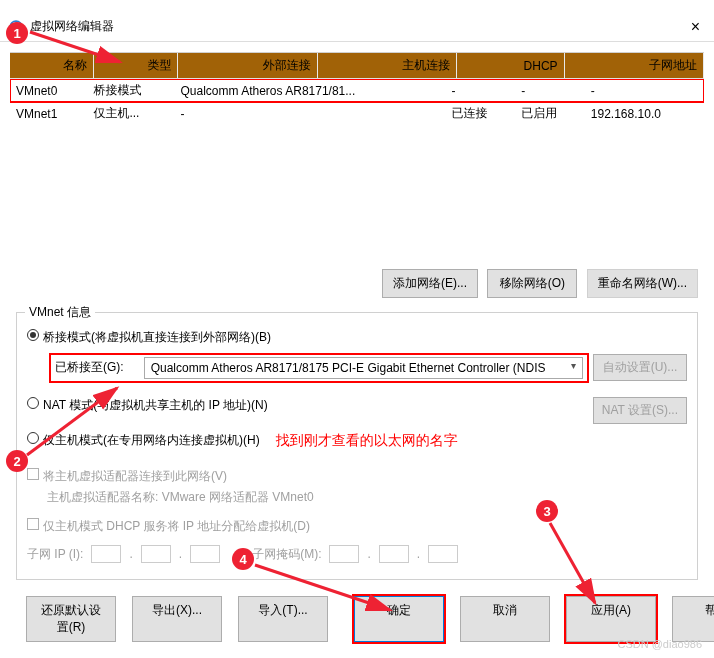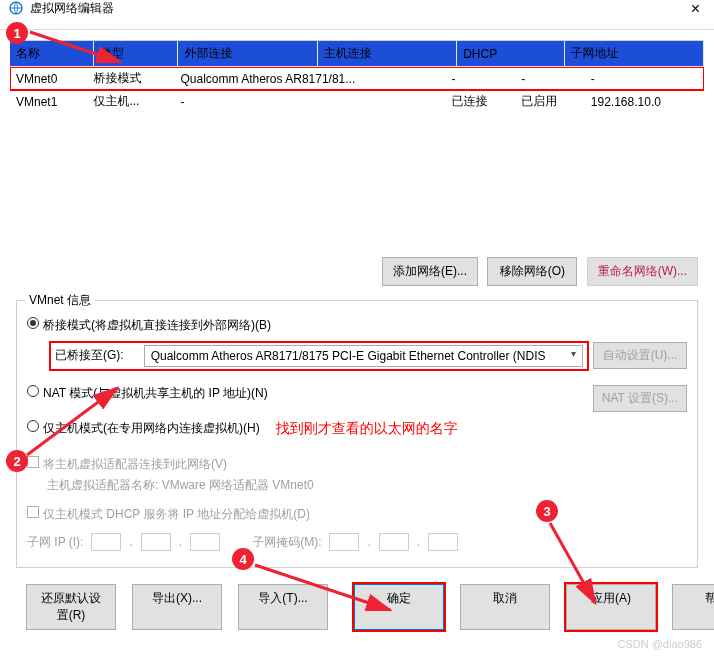--- a/index.html
+++ b/index.html
@@ -1,30 +1,30 @@
 <!DOCTYPE html>
 <html><head>
 <meta charset="utf-8">
 <style>
 * { box-sizing: border-box; font-family: "Microsoft YaHei", sans-serif; }
 body { margin: 0; background: #fff; width: 714px; height: 658px; position: relative; font-size: 12px; color: #000; }
-.titlebar { display: flex; height: 30px; padding: 0 8px; border-bottom: 1px solid #ddd; }
+.titlebar { display: flex; align-items: center; height: 30px; padding: 0 8px; border-bottom: 1px solid #ddd; margin-top: 12px; }
 .titlebar .icon { width: 16px; height: 16px; margin-right: 6px; }
 .titlebar .title { flex: 1; }
 .titlebar .close { font-size: 16px; cursor: pointer; padding: 0 6px; }
 .content { padding: 10px 10px 0 10px; position: relative; }
 .table-wrap { border-top: 1px solid #d0d0d0; }
 .table { width: 100%; border-collapse: collapse; }
-.table th { text-align: left; font-weight: normal; padding: 4px 6px; background: #1d4ed8; border-bottom: 1px solid #e0e0e0; border-right: 1px solid #e8e8e8; font-size: 12px;}
+.table th { text-align: right; font-weight: normal; padding: 4px 6px; background: #a16207; border-bottom: 1px solid #e0e0e0; border-right: 1px solid #e8e8e8; font-size: 12px;}
 .table td { padding: 3px 6px; font-size: 12px; }
 .table-body-area { height: 180px; border: 0; overflow: hidden; background:#fff; }
 .row-highlight { outline: 2px solid #f00; outline-offset: -1px; }
 .btnrow { text-align: right; padding: 10px 6px; }
 .btn { display: inline-block; min-width: 90px; padding: 5px 10px; background: #e1e1e1; border: 1px solid #adadad; text-align: center; cursor: pointer; margin-left: 6px; font-size: 12px; }
-.btn.disabled { color: #be185d; border-color:#d0d0d0; }
+.btn.disabled { color: #000000; border-color:#d0d0d0; }
 .group { border: 1px solid #d0d0d0; margin: 4px 6px 6px 6px; position: relative; padding: 12px 10px 10px 10px; }
 .group-title { position: absolute; top: -9px; left: 8px; background: #fff; padding: 0 4px; font-size: 12px; }
 .radio-row, .check-row { padding: 4px 0; display: flex; align-items: flex-start; gap:4px;}
 .radio { width: 12px; height: 12px; border: 1px solid #333; border-radius: 50%; display: inline-flex; align-items:center; justify-content:center;}
 .radio.sel::after { content:""; width:6px; height:6px; background:#333; border-radius:50%; }
 .chk { width: 12px; height: 12px; border: 1px solid #333; display: inline-block; }
 .chk.disabled { border-color:#b0b0b0; }
 .sub-row { padding: 4px 0 4px 24px; display: flex; align-items: center; gap: 6px; }
 .gray { color: #a0a0a0; }
 .select { border: 1px solid #aaa; padding: 3px 20px 3px 6px; background: #fff; flex:1; position:relative; font-size:12px; }

